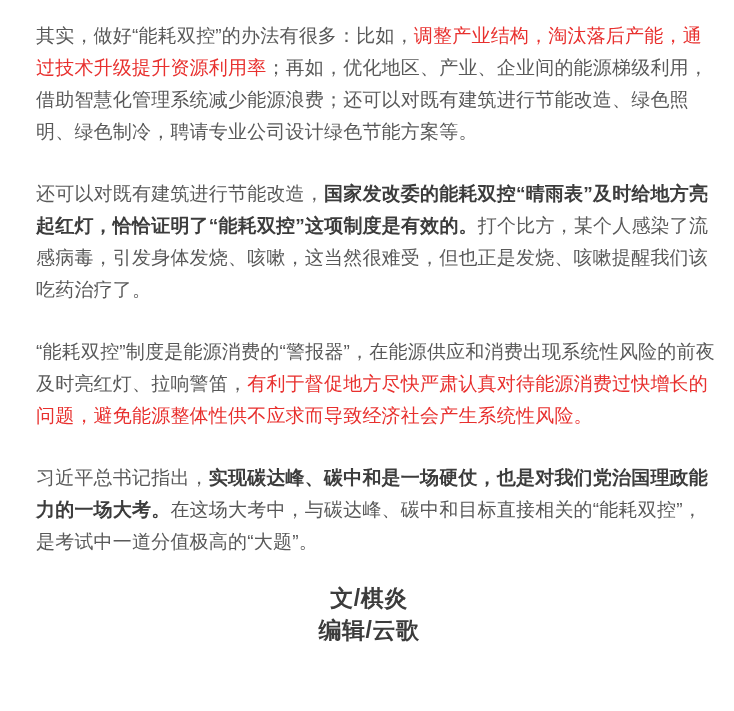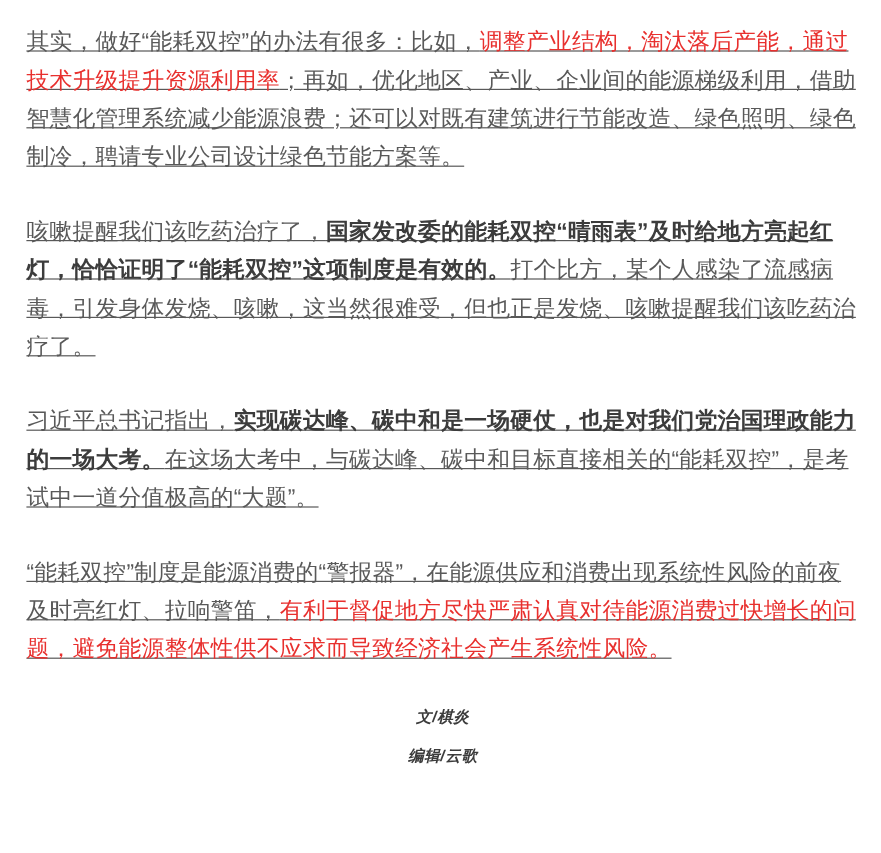--- a/index.html
+++ b/index.html
@@ -19,48 +19,46 @@
   .article{
     box-sizing:border-box;
     width:734px;
     padding:20px 16px 0 20px;
     font-size:19px;
     line-height:32px;
     color:var(--body-text);
     text-align:left;
   }
   .article p.para{
-    margin:0 0 30px 2px;
+    margin:0 0 30px 16px;
     letter-spacing:0.2px;
-    text-decoration:underline;
   }
   .seg-normal{color:var(--body-text);font-weight:400;}
   .seg-bold{color:var(--bold-text);font-weight:700;}
   .seg-red{color:var(--red-text);font-weight:400;}
   .byline-wrap{
     margin-top:-6px;
     text-align:center;
   }
   .byline{
     margin:0;
-    font-size:13px;
+    font-size:23px;
     line-height:32px;
     font-weight:700;
-    font-style:italic;
     color:var(--byline-text);
     letter-spacing:0.5px;
   }
 </style>
 </head>
 <body>
 
 <div class="article">
   <div id="paragraphs">
       <p class="para"><span class="seg-normal">其实，做好“能耗双控”的办法有很多：比如，</span><span class="seg-red">调整产业结构，淘汰落后产能，通过技术升级提升资源利用率</span><span class="seg-normal">；再如，优化地区、产业、企业间的能源梯级利用，借助智慧化管理系统减少能源浪费；还可以对既有建筑进行节能改造、绿色照明、绿色制冷，聘请专业公司设计绿色节能方案等。</span></p>
-      <p class="para"><span class="seg-normal">咳嗽提醒我们该吃药治疗了，</span><span class="seg-bold">国家发改委的能耗双控“晴雨表”及时给地方亮起红灯，恰恰证明了“能耗双控”这项制度是有效的。</span><span class="seg-normal">打个比方，某个人感染了流感病毒，引发身体发烧、咳嗽，这当然很难受，但也正是发烧、咳嗽提醒我们该吃药治疗了。</span></p>
+      <p class="para"><span class="seg-normal">还可以对既有建筑进行节能改造，</span><span class="seg-bold">国家发改委的能耗双控“晴雨表”及时给地方亮起红灯，恰恰证明了“能耗双控”这项制度是有效的。</span><span class="seg-normal">打个比方，某个人感染了流感病毒，引发身体发烧、咳嗽，这当然很难受，但也正是发烧、咳嗽提醒我们该吃药治疗了。</span></p>
+      <p class="para"><span class="seg-normal">“能耗双控”制度是能源消费的“警报器”，在能源供应和消费出现系统性风险的前夜及时亮红灯、拉响警笛，</span><span class="seg-red">有利于督促地方尽快严肃认真对待能源消费过快增长的问题，避免能源整体性供不应求而导致经济社会产生系统性风险。</span></p>
       <p class="para"><span class="seg-normal">习近平总书记指出，</span><span class="seg-bold">实现碳达峰、碳中和是一场硬仗，也是对我们党治国理政能力的一场大考。</span><span class="seg-normal">在这场大考中，与碳达峰、碳中和目标直接相关的“能耗双控”，是考试中一道分值极高的“大题”。</span></p>
-      <p class="para"><span class="seg-normal">“能耗双控”制度是能源消费的“警报器”，在能源供应和消费出现系统性风险的前夜及时亮红灯、拉响警笛，</span><span class="seg-red">有利于督促地方尽快严肃认真对待能源消费过快增长的问题，避免能源整体性供不应求而导致经济社会产生系统性风险。</span></p>
     </div>
   <div class="byline-wrap">
     <p class="byline">文/棋炎</p>
     <p class="byline">编辑/云歌</p>
   </div>
 </div>
 
 </body></html>

